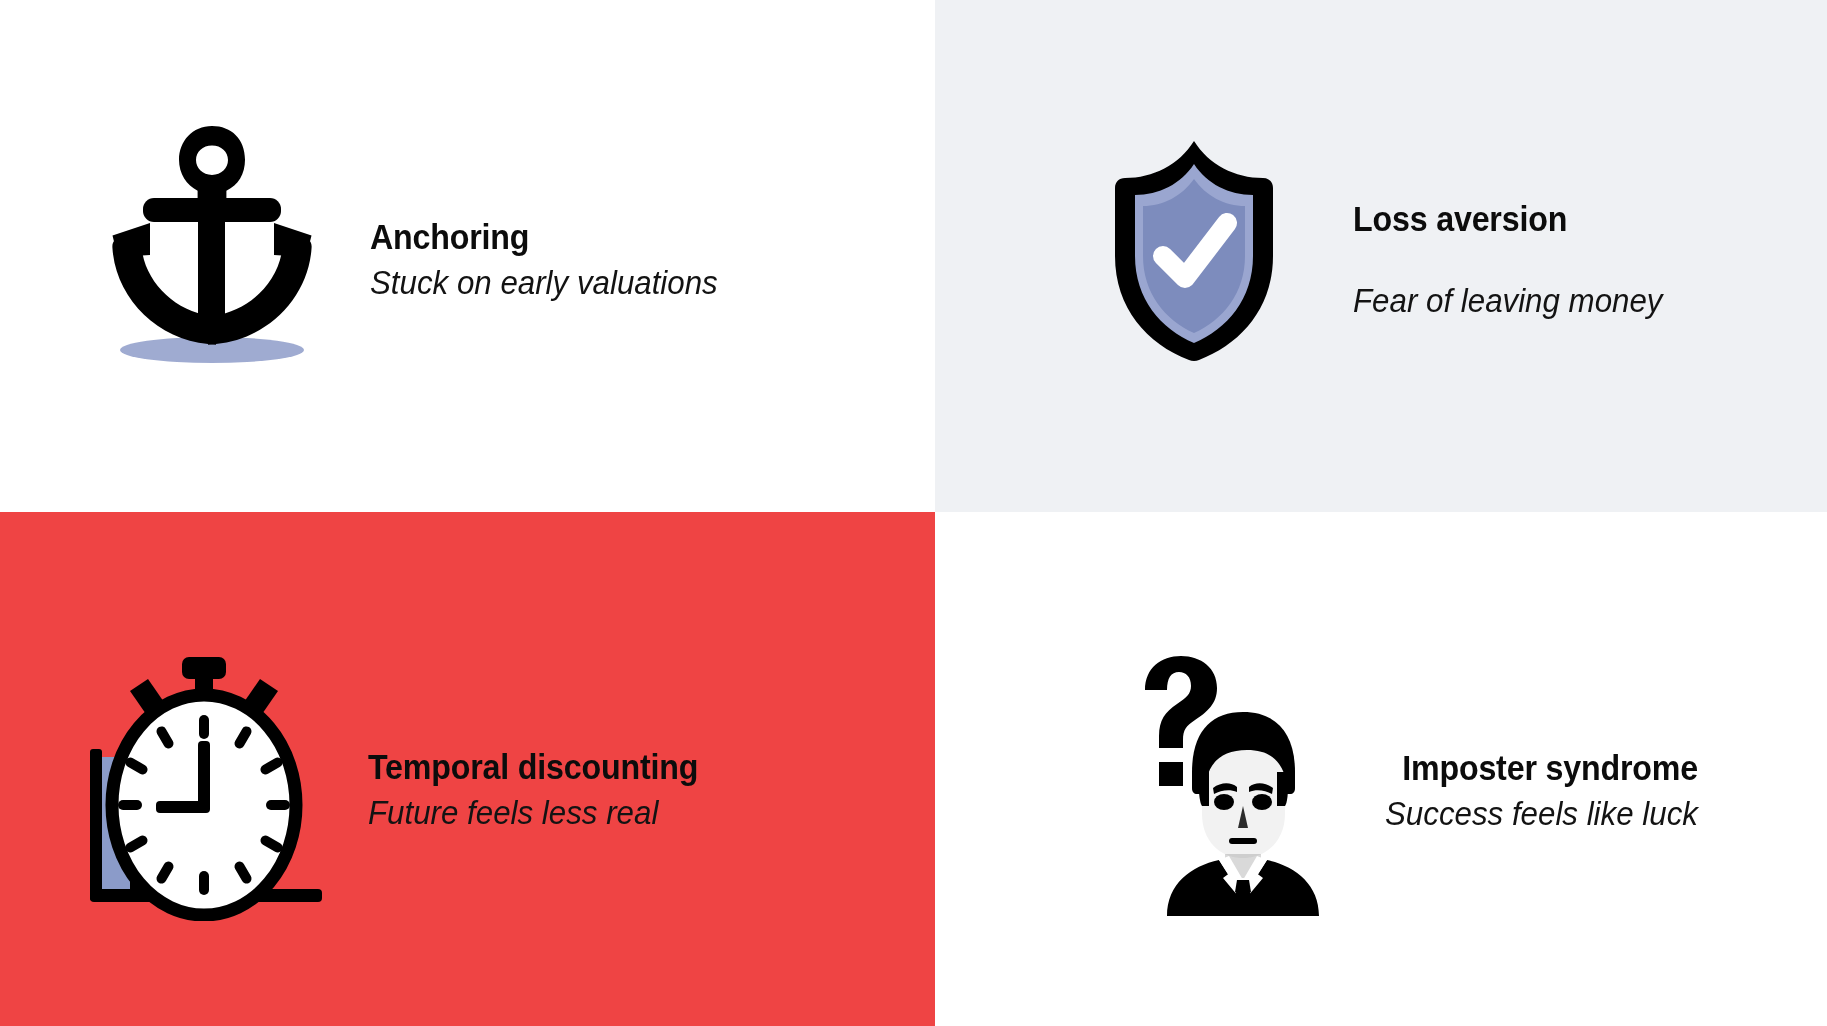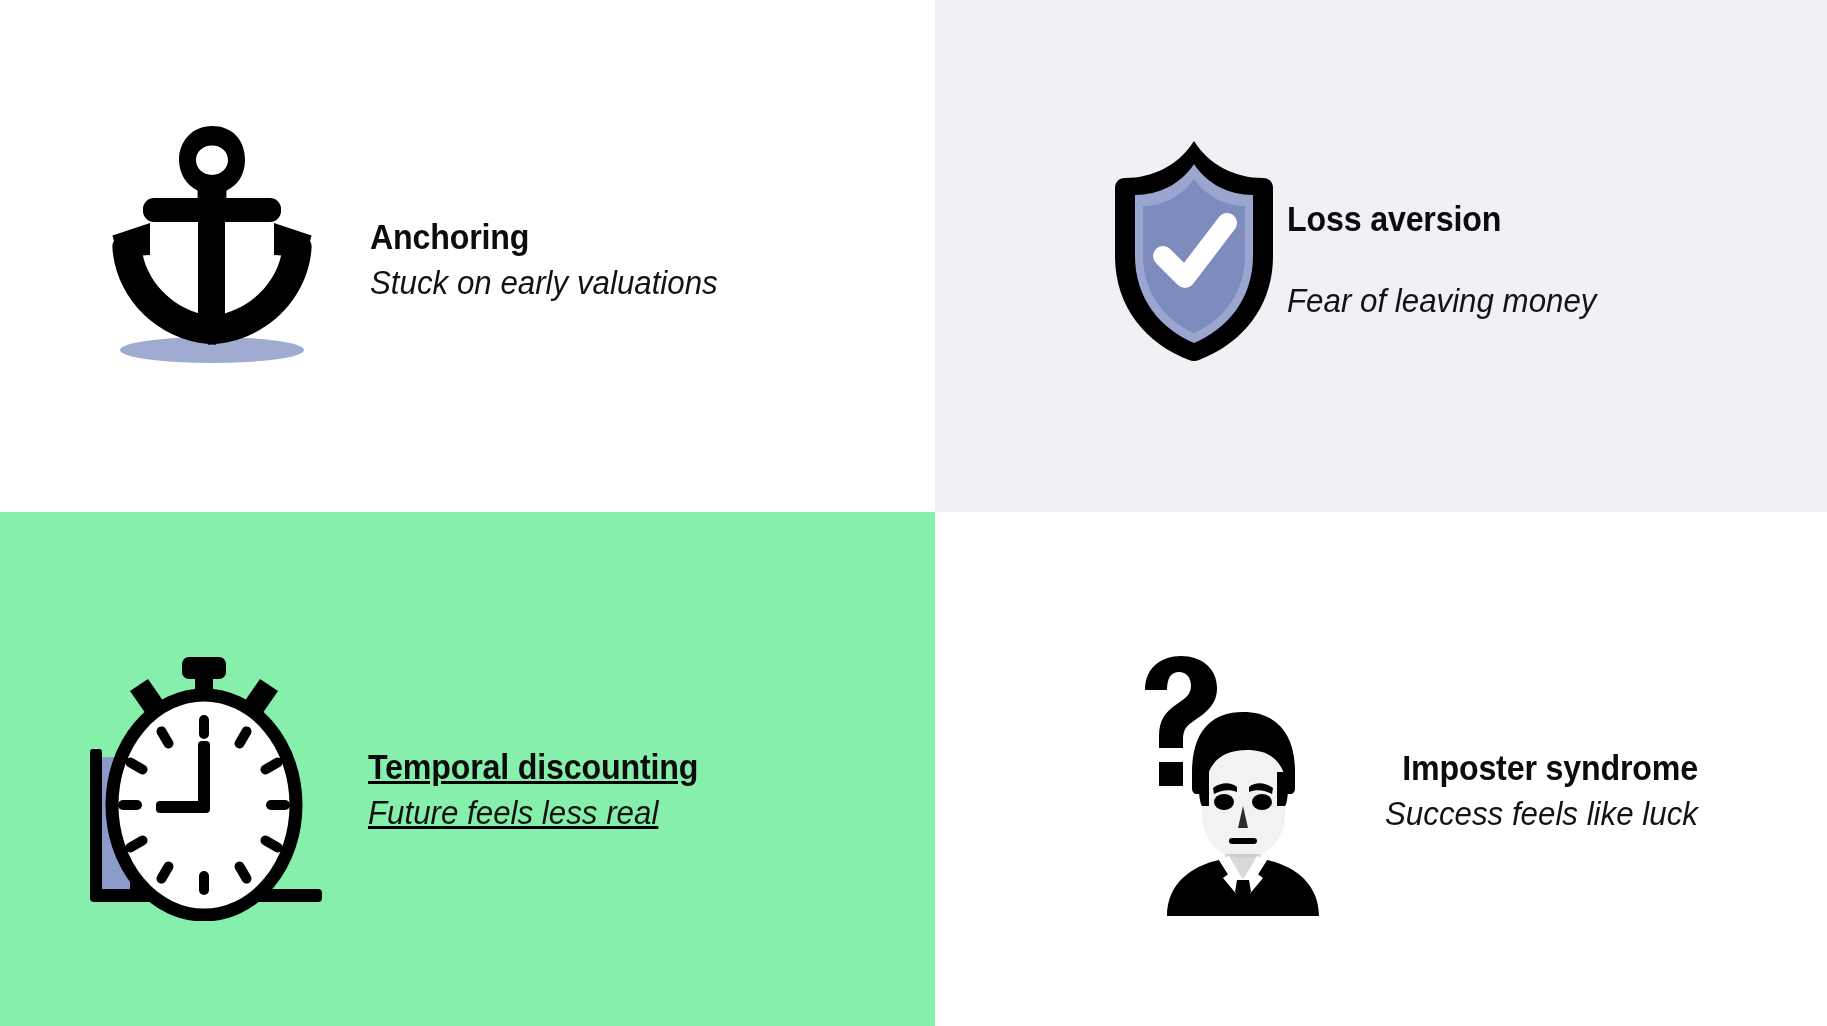--- a/index.html
+++ b/index.html
@@ -70,21 +70,21 @@
     white-space: nowrap;
     transform: scaleX(0.92);
     transform-origin: left center;
   }
 
   
   .cell-anchoring   .icon-wrap { margin-left: 104px; margin-top: -18px; }
   .cell-anchoring   .text-wrap { margin-left: 50px;  margin-top: 6px; }
 
   .cell-loss        .icon-wrap { margin-left: 166px; margin-top: -10px; }
-  .cell-loss        .text-wrap {  margin-top: 6px; gap: 36px; }
+  .cell-loss        .text-wrap { margin-left: 66px;  margin-top: 6px; gap: 36px; }
 
   .cell-temporal    .icon-wrap { margin-left: 78px;  margin-top: 36px; }
   .cell-temporal    .text-wrap { margin-left: 38px;  margin-top: 40px; }
 
   .cell-imposter    .icon-wrap { margin-left: 172px; margin-top: 32px; }
   .cell-imposter    .text-wrap { margin-left: 42px;  margin-top: 42px; }
 </style>
 </head>
 <body>
 
@@ -133,21 +133,21 @@
         <path d="M62 118 L84 140 L126 85" fill="none" stroke="#ffffff" stroke-width="20" stroke-linecap="round" stroke-linejoin="round"></path>
       </svg>
     </div>
 
     <div class="text-wrap">
       <div class="card-title">Loss aversion</div>
       <div class="card-sub">Fear of leaving money</div>
     </div>
   </div>
 
-  <div class="cell bg-gray cell-temporal" style="background: #86efac; text-decoration: underline;">
+  <div class="cell bg-gray cell-temporal" style="background: #ef4444;">
 
     <div class="icon-wrap">
       <svg width="252" height="268" viewBox="0 0 252 268" aria-hidden="true">
 
         <g fill="#8b9bc9">
           <rect x="22" y="104" width="170" height="140"></rect>
         </g>
 
         <g fill="#000000">
           <rect x="12" y="96" width="12" height="152" rx="3"></rect>

